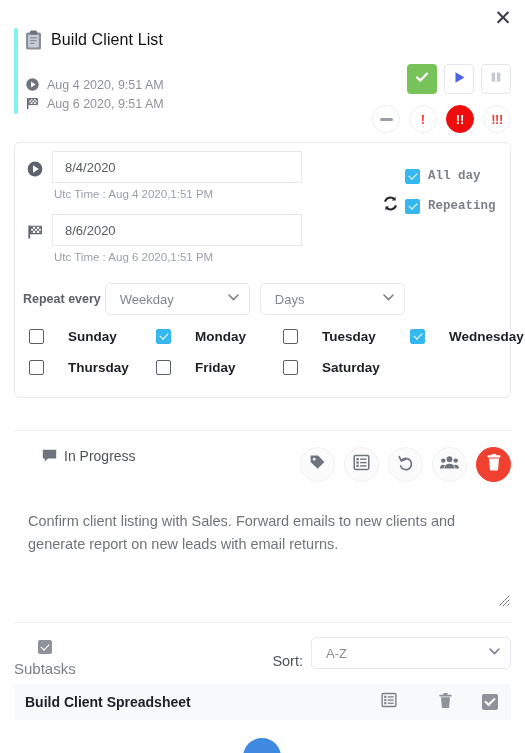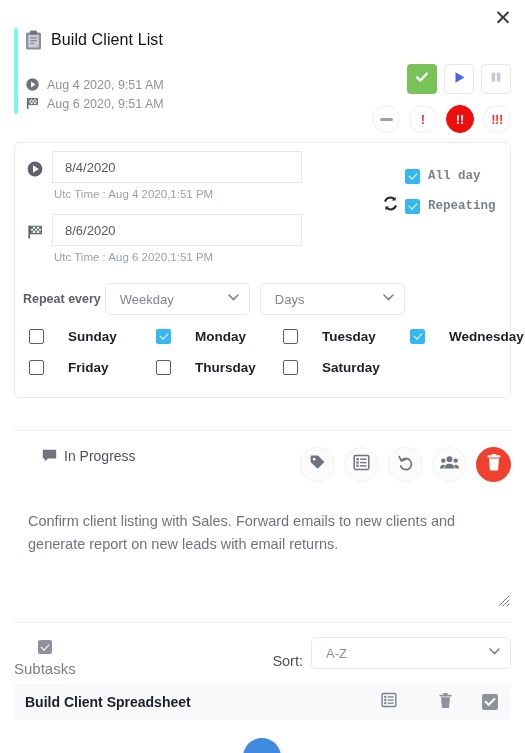--- a/index.html
+++ b/index.html
@@ -384,25 +384,25 @@
       <div class="day-item">
         <span class="cb off"></span>
         <span class="day-label">Tuesday</span>
       </div>
       <div class="day-item">
         <span class="cb on"></span>
         <span class="day-label">Wednesday</span>
       </div>
       <div class="day-item">
         <span class="cb off"></span>
+        <span class="day-label">Thursday</span>
+      </div>
+      <div class="day-item">
+        <span class="cb off"></span>
         <span class="day-label">Friday</span>
-      </div>
-      <div class="day-item">
-        <span class="cb off"></span>
-        <span class="day-label">Thursday</span>
       </div>
       <div class="day-item">
         <span class="cb off"></span>
         <span class="day-label">Saturday</span>
       </div>
     </div>
   </div>
 
   <div class="divider" style="top:430px;"></div>
 

